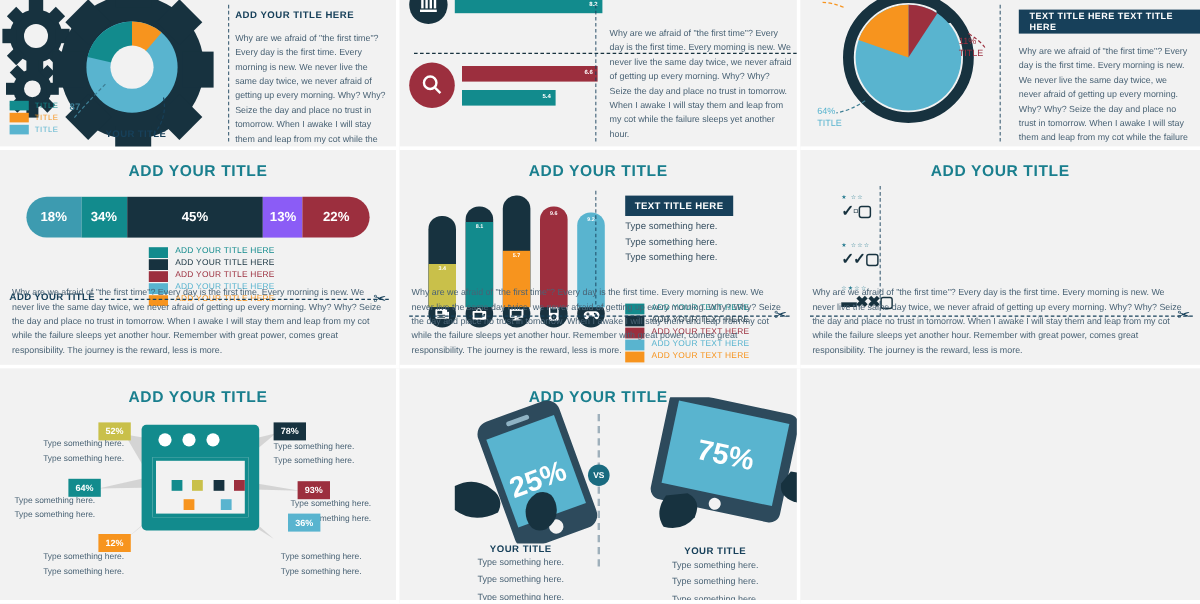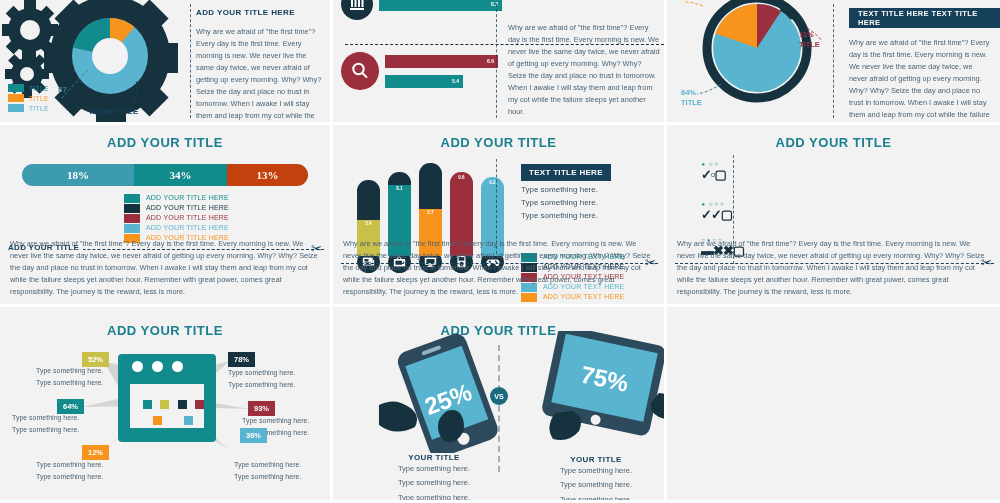--- a/index.html
+++ b/index.html
@@ -33,24 +33,24 @@
   .yourtitle1 { position:absolute; left:88px; bottom:6px; font-size:8px; font-weight:bold; color:#17405a; letter-spacing:.3px;}
 
   
   .icon-circle { border-radius:50%; display:flex; align-items:center; justify-content:center; }
   .hbar { position:relative; display:flex; align-items:center; justify-content:flex-end;
           color:#fff; font-size:5px; font-weight:bold; padding-right:4px; }
 
   
   .tr-badge { background:#17405a; color:#fff; font-size:7.5px; font-weight:bold;
               letter-spacing:.4px; padding:1px 9px; display:inline-block; }
-  .pct-lbl { font-size:7.5px; font-weight:bold; line-height:1.35; }
-
-  
-  .segbar { display:flex; height:22px; margin:14px 22px 0 22px;font-family:Liberation Serif, serif; }
+  .pct-lbl { font-size:7.5px; font-weight:normal; line-height:1.35; }
+
+  
+  .segbar { display:flex; height:34px; margin:14px 22px 0 22px; }
   .seg { display:flex; align-items:center; justify-content:center;
          color:#fff; font-weight:bold; font-size:11px; position:relative; }
   .seg:first-child { border-radius:19px 0 0 19px; }
   .seg:last-child  { border-radius:0 19px 19px 0; }
   .legend-stack { margin-top:8px; padding-left:124px; }
   .legend-stack .row { display:flex; align-items:flex-start; height:10px; }
   .legend-stack .sw { width:16px; height:9px; margin-right:6px; flex:none; }
   .legend-stack .lb { font-size:7px; line-height:1.0; letter-spacing:.2px; }
 
   .cutline { position:absolute; left:8px; right:6px; border-top:1px dashed #17405a; }
@@ -232,21 +232,23 @@
       <div class="tr-badge">TEXT TITLE HERE  TEXT TITLE HERE</div>
     </div>
     <div style="position:absolute;left:182px;top:37px;width:142px;" class="body-text">Why are we afraid of "the first time"? Every day is the first time. Every morning is new. We never live the same day twice, we never afraid of getting up every morning. Why? Why? Seize the day and place no trust in tomorrow. When I awake I will stay them and leap from my cot while the failure sleeps yet another hour.</div>
   </div>
 
   <div class="panel">
     <div class="ptitle">ADD YOUR TITLE</div>
     <div class="segbar">
       <div class="seg" style="flex:18;background:#3d9bb0">18%</div>
       <div class="seg" style="flex:15;background:#128b8d">34%</div>
-      <div class="seg" style="flex:13;background:#c2410c">13%</div>
+      <div class="seg" style="flex:45;background:#17323f">45%</div>
+      <div class="seg" style="flex:13;background:#8b5cf6">13%</div>
+      <div class="seg" style="flex:22;background:#9c2f3e">22%</div>
     </div>
     <div class="legend-stack">
       <div class="row">
         <span class="sw" style="background:#128b8d"></span>
         <span class="lb" style="color:#128b8d">ADD YOUR TITLE HERE</span>
       </div>
       <div class="row">
         <span class="sw" style="background:#17323f"></span>
         <span class="lb" style="color:#17323f">ADD YOUR TITLE HERE</span>
       </div>

